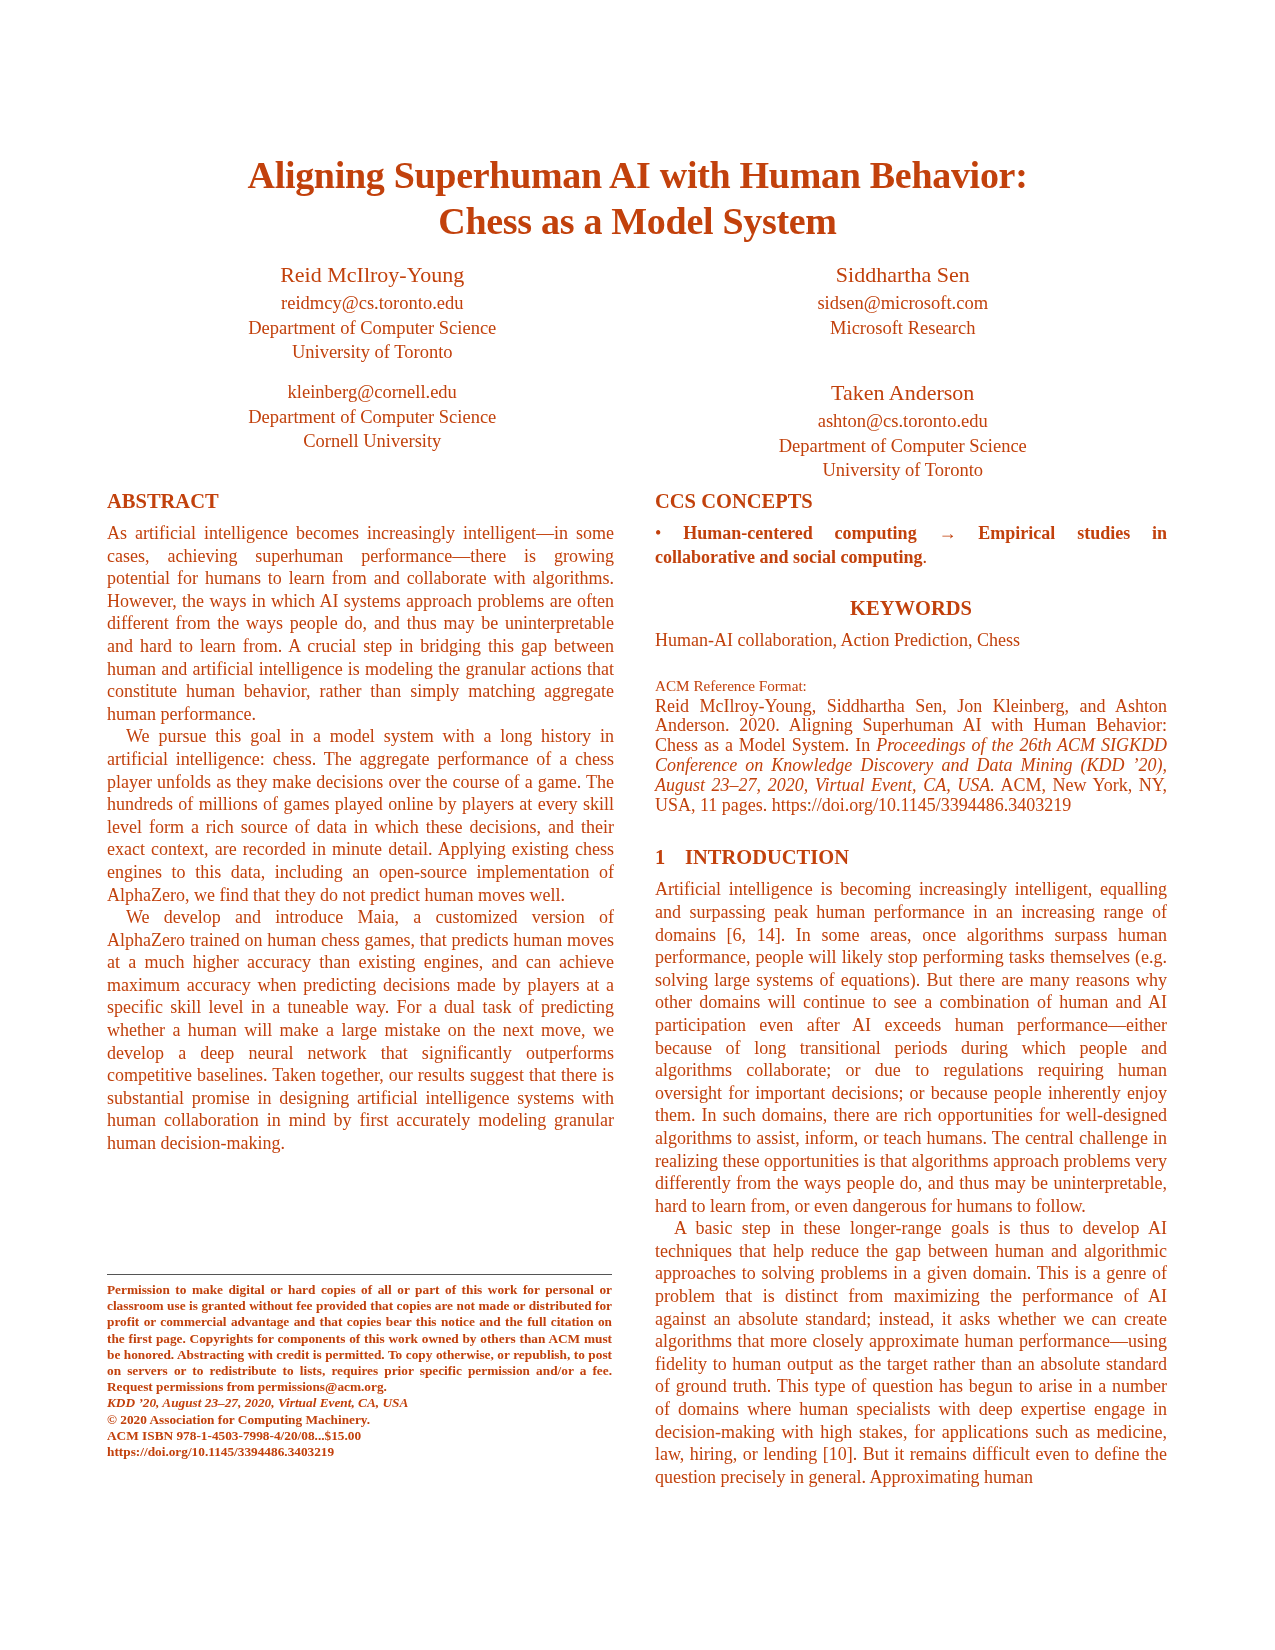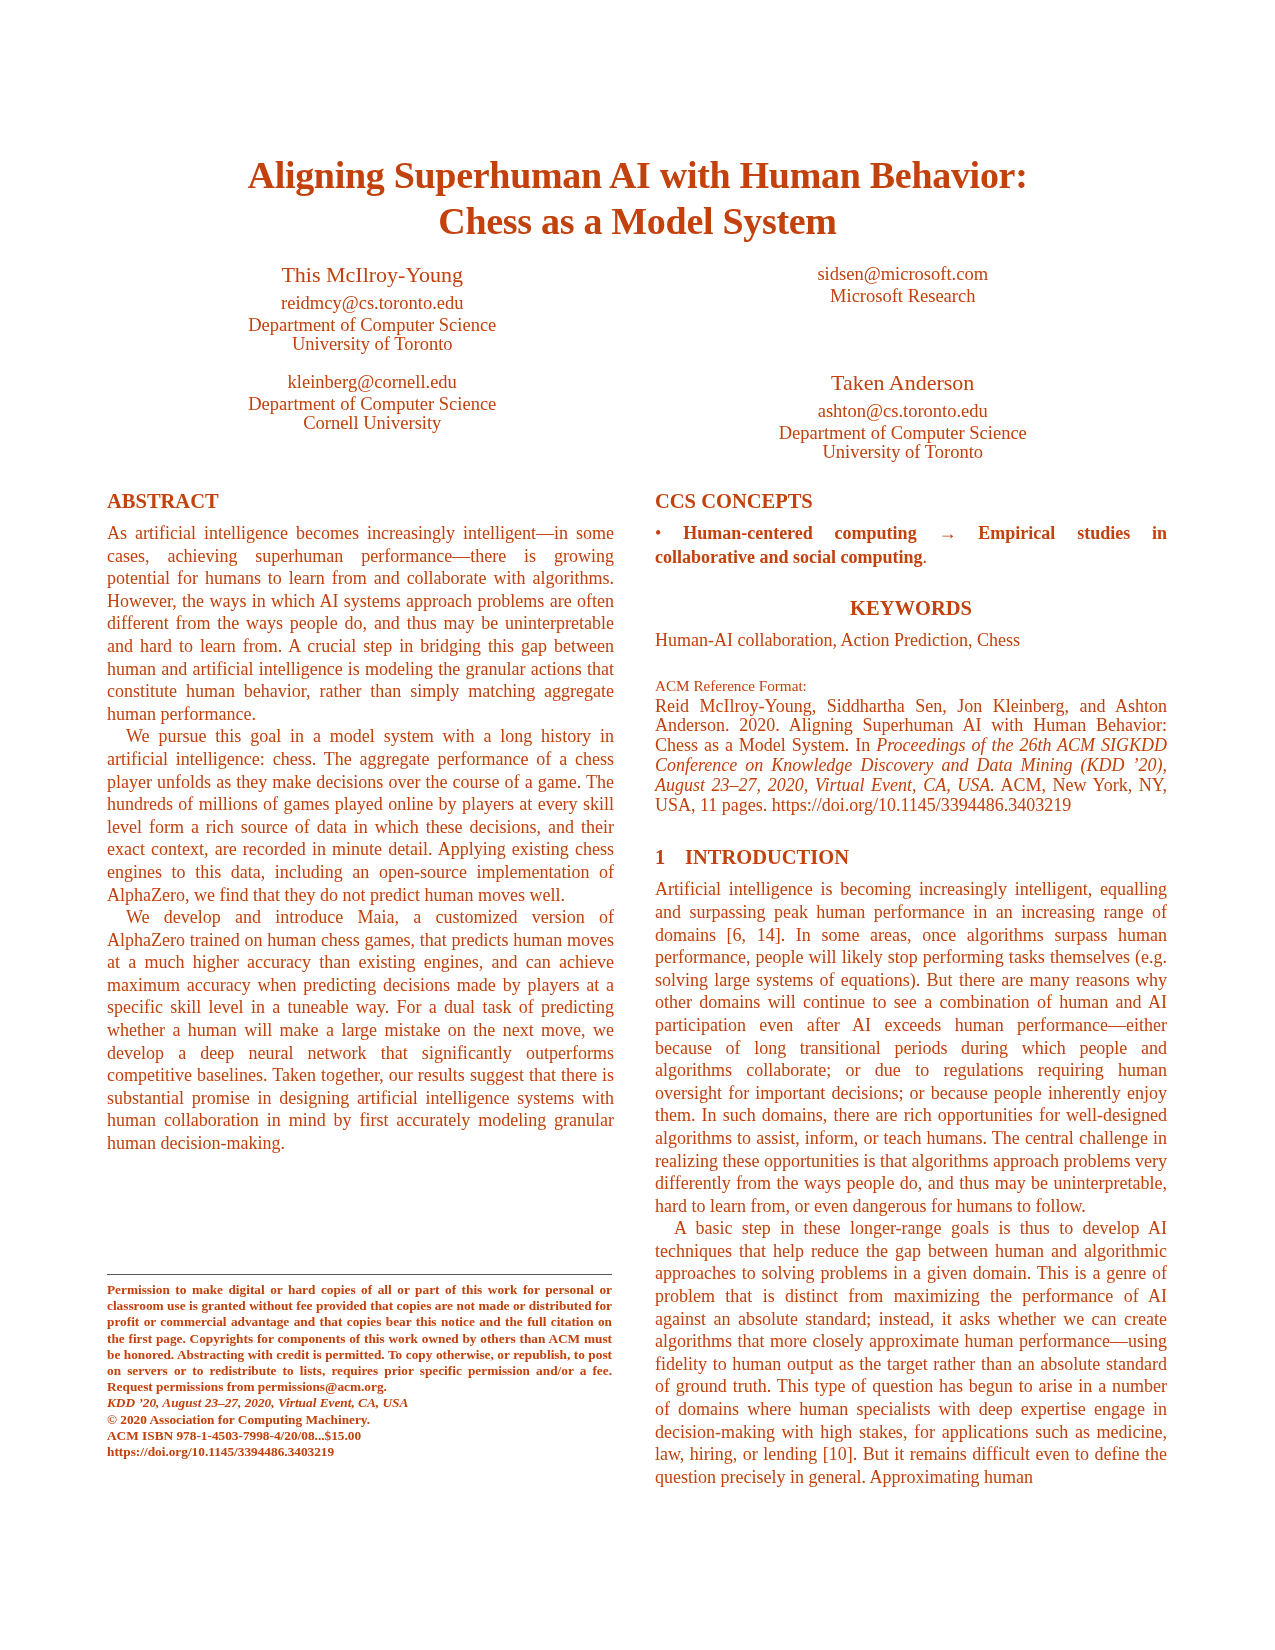--- a/index.html
+++ b/index.html
@@ -16,21 +16,21 @@
   
   .header { position:absolute; top:152px; left:107px; width:1061px; text-align:center; }
   .title { font-size:38px; line-height:46px; font-weight:bold; letter-spacing:-0.3px; margin:0; }
   .authors-grid {
     display:grid; grid-template-columns:1fr 1fr;
     row-gap:16px; margin-top:18px;
   }
   .author { text-align:center; }
   .author .name { font-size:22px; line-height:26px; margin-bottom:3px; }
   .author .email { font-size:18.5px; line-height:25px; }
-  .author .affil { font-size:18.5px; line-height:19px; white-space:pre-line; }
+  .author .affil { font-size:18.5px; line-height:24px; white-space:pre-line; }
   
   .col-left  { position:absolute; top:483px; left:107px;  width:507px; }
   .col-right { position:absolute; top:483px; left:655px;  width:512px; }
   .sec-heading { font-size:20.5px; line-height:24px; font-weight:bold; margin:6px 0 9px 0; }
   .sec-heading.spaced { margin-top:27px;text-align:center; }
   .intro-heading { margin-top:30px; }
   .intro-heading .sec-num { display:inline-block; width:30px; }
   p.body {
     font-size:18px; line-height:22.6px;
     text-align:justify; margin:0;
@@ -57,26 +57,27 @@
 <div class="page">
 
   <div class="header">
     <h1 class="title">
       <span>Aligning Superhuman AI with Human Behavior:</span><br>
       <span>Chess as a Model System</span>
     </h1>
 
     <div class="authors-grid">
       <div class="author">
-        <div class="name">This McIlroy-Young</div>
+        <div class="name">Reid McIlroy-Young</div>
         <div class="email">reidmcy@cs.toronto.edu</div>
         <div class="affil">Department of Computer Science
 University of Toronto</div>
       </div>
       <div class="author">
+        <div class="name">Siddhartha Sen</div>
         <div class="email">sidsen@microsoft.com</div>
         <div class="affil">Microsoft Research</div>
       </div>
       <div class="author">
         <div class="email">kleinberg@cornell.edu</div>
         <div class="affil">Department of Computer Science
 Cornell University</div>
       </div>
       <div class="author">
         <div class="name">Taken Anderson</div>

